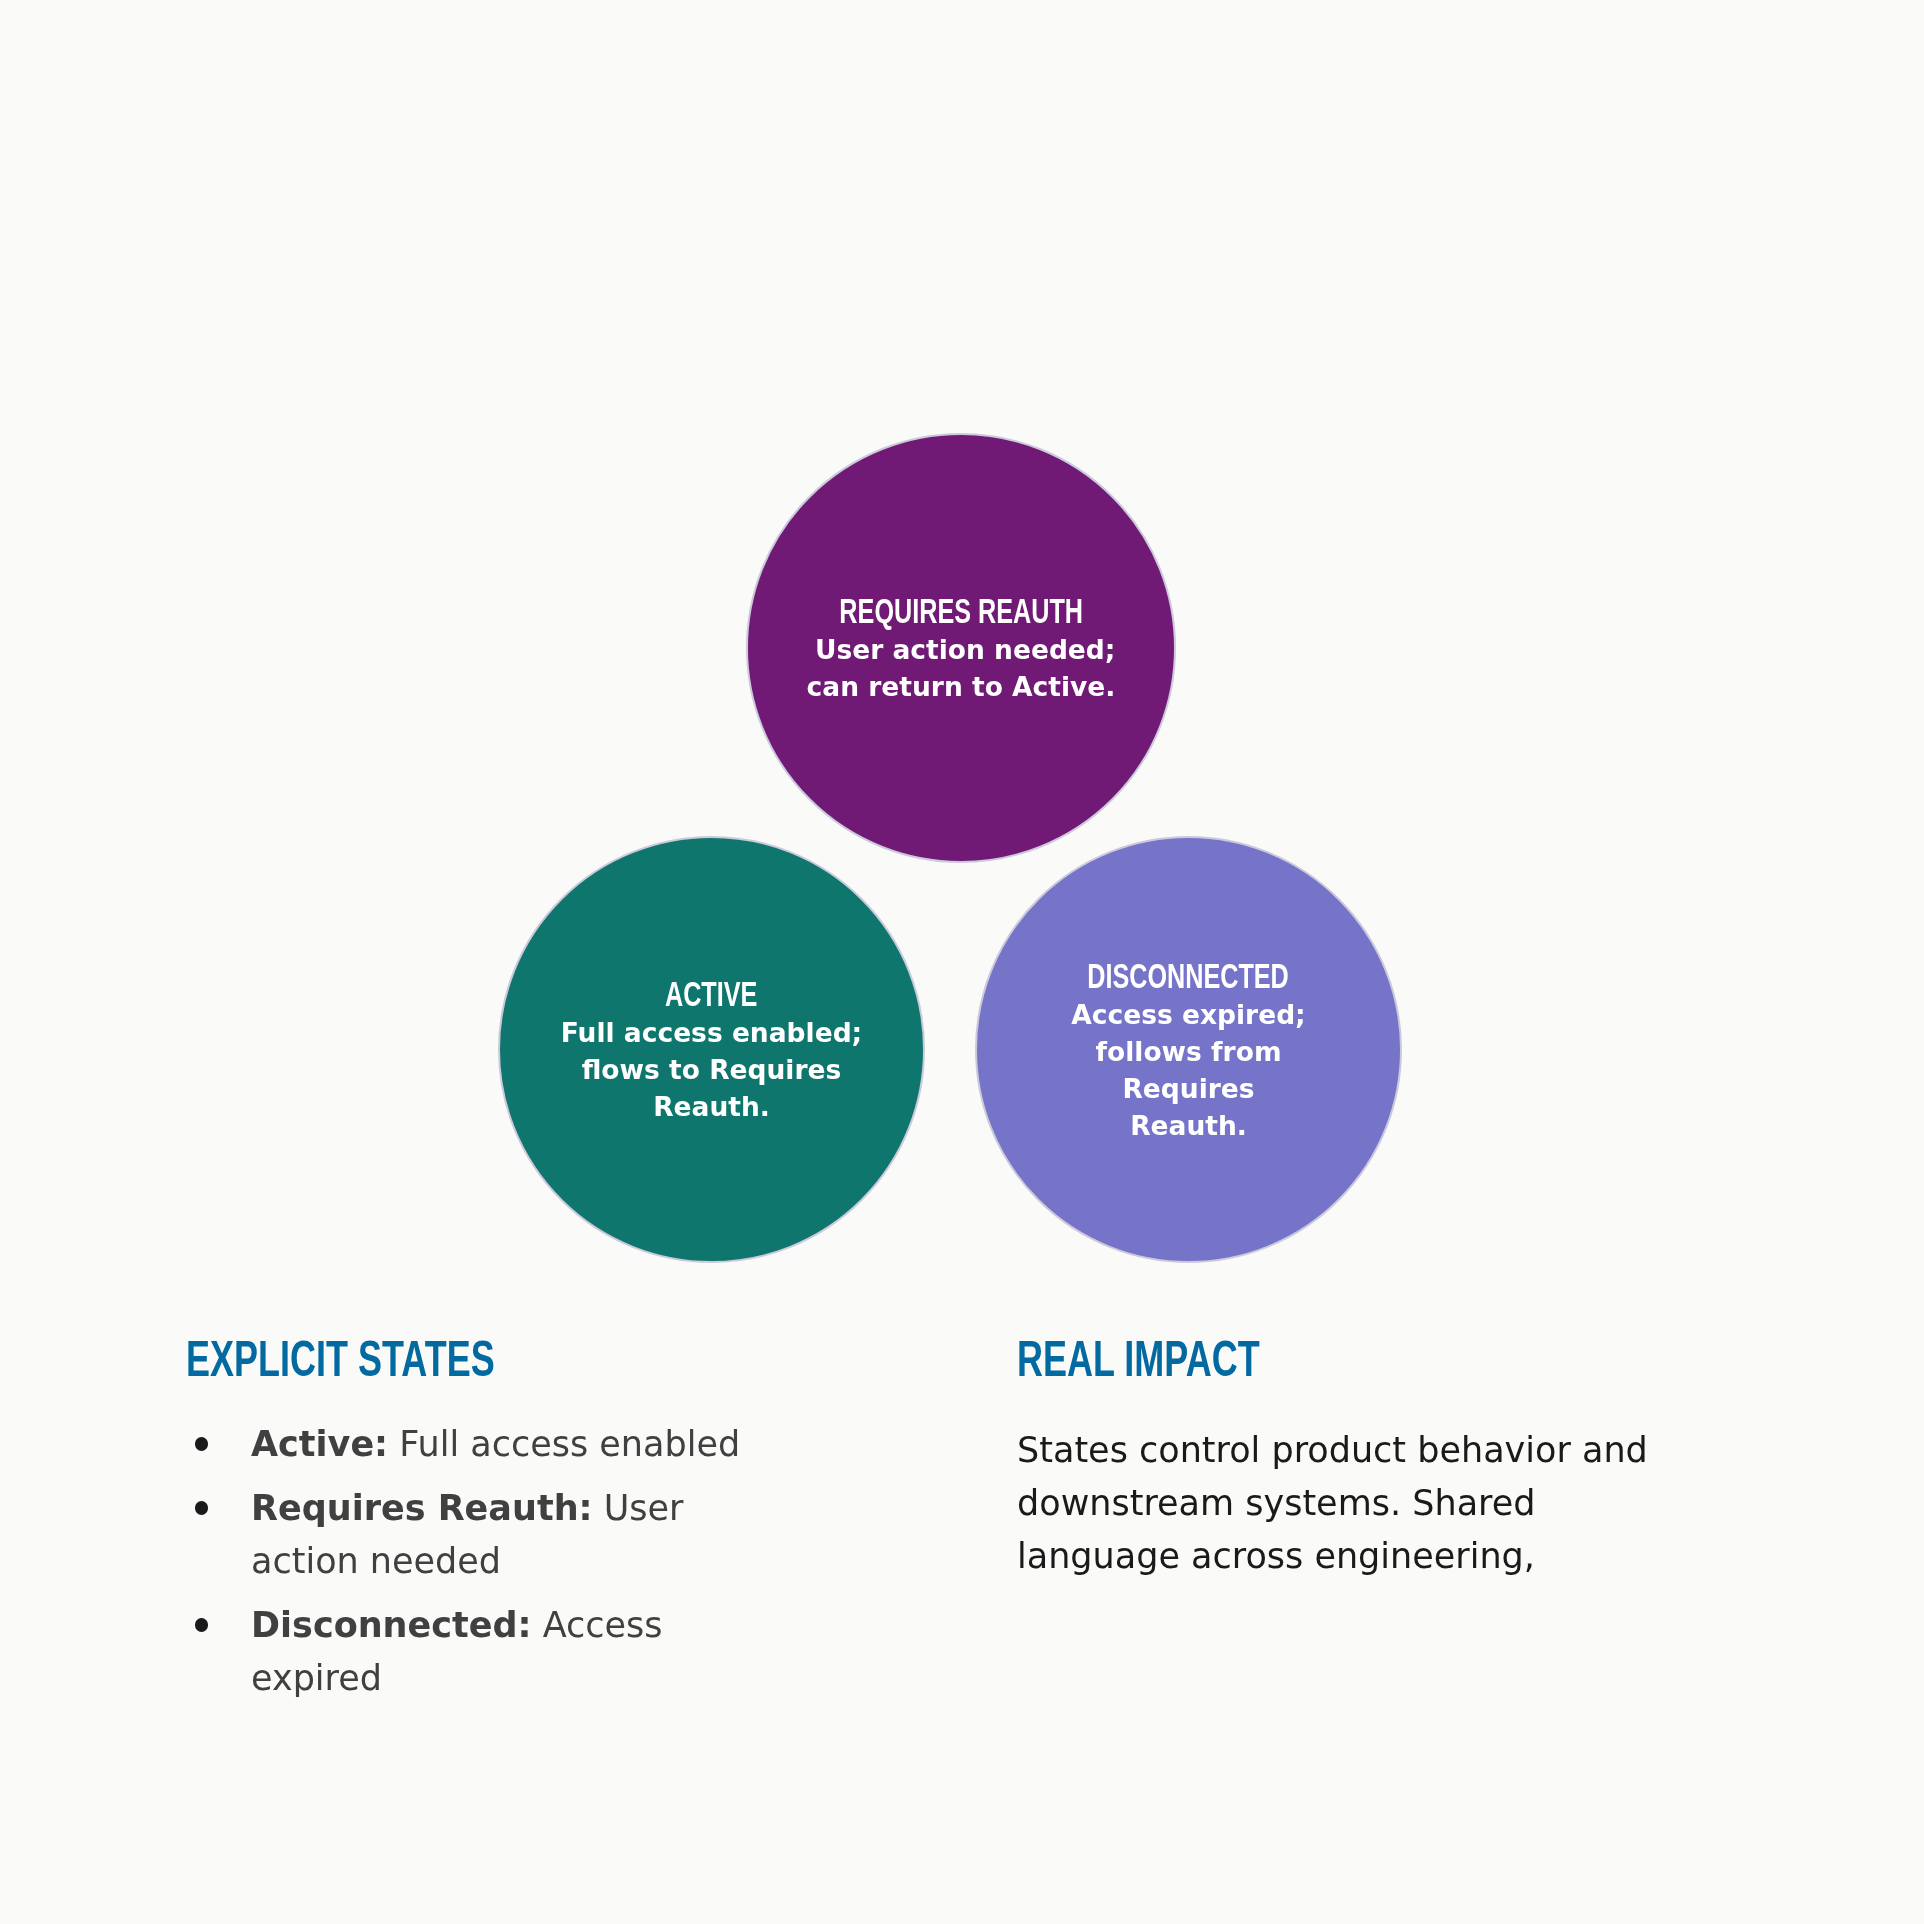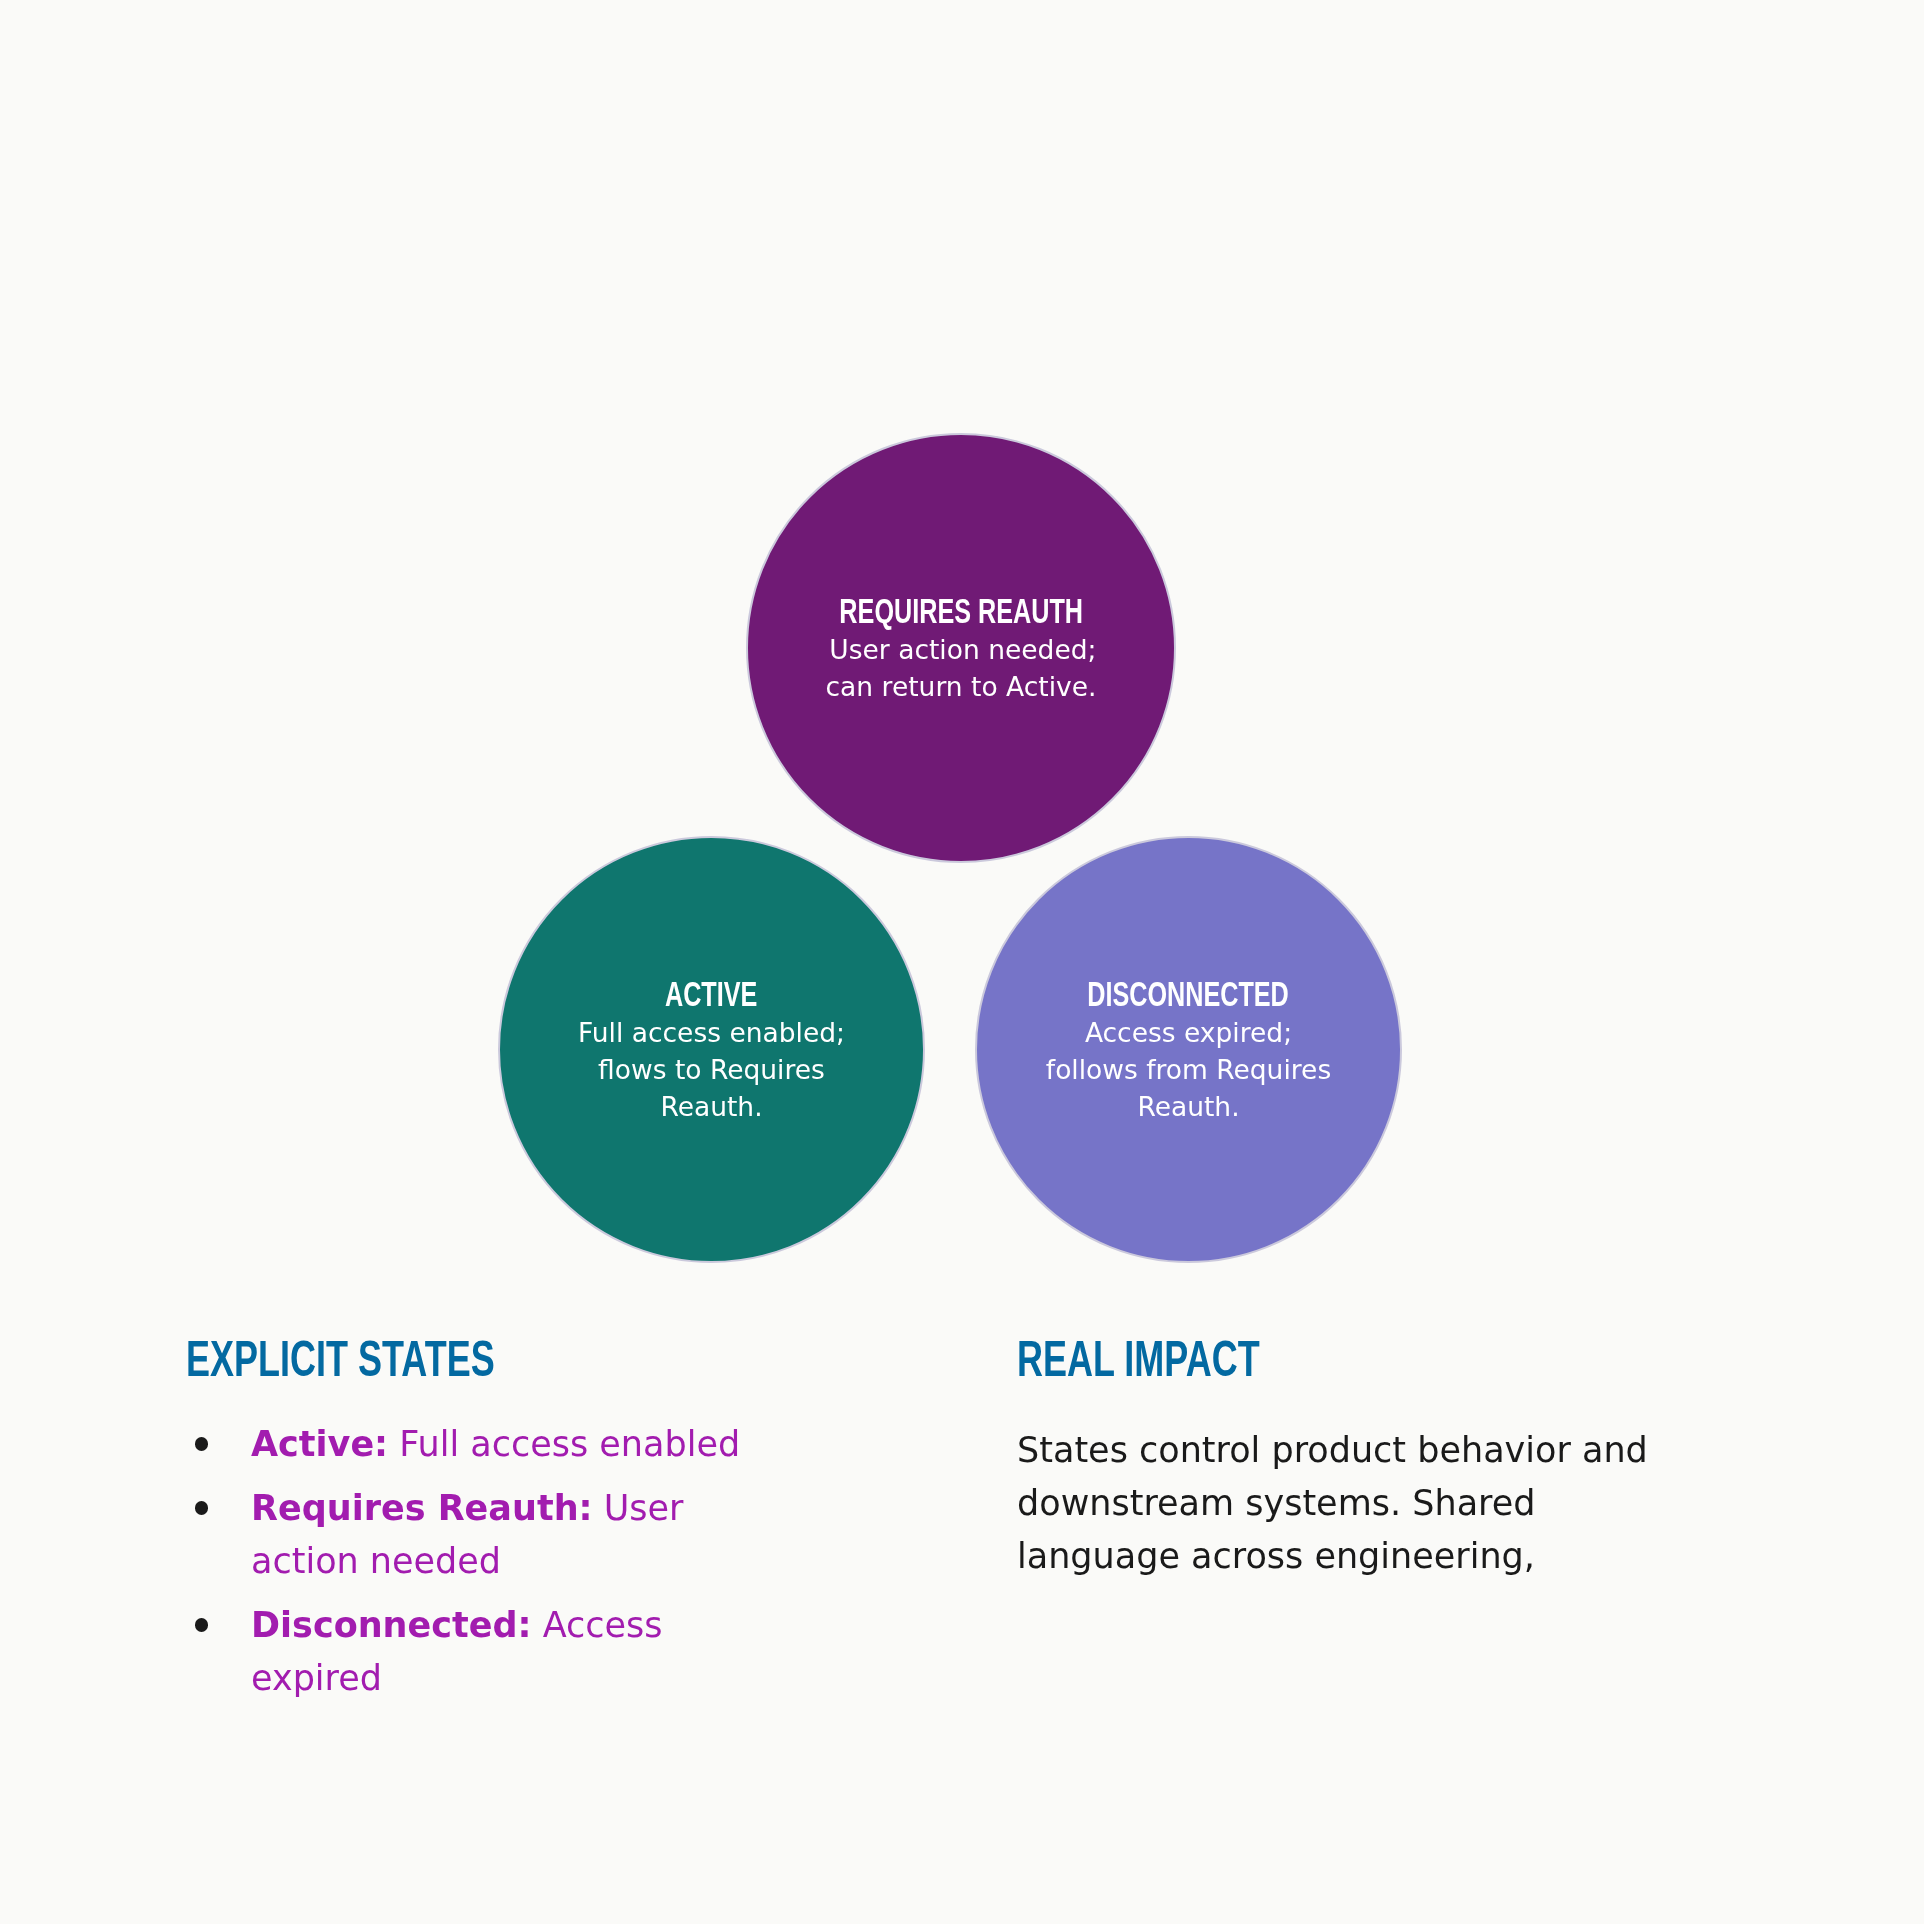--- a/index.html
+++ b/index.html
@@ -33,35 +33,35 @@
     display:flex;flex-direction:column;justify-content:center;align-items:center;
     text-align:center;color:#FFFFFF;
     box-sizing:border-box;
   }
   .circle-top{left:746px;top:433px;width:430px;height:430px;background:#701a75;text-align:right;}
   .circle-left{left:498px;top:836px;width:427px;height:427px;background:#0f766e;}
   .circle-right{left:975px;top:836px;width:427px;height:427px;background:#7674C8;}
   .circle-label{font-size:35px;line-height:40px;}
   .circle-desc{
     font-size:26.5px;line-height:37px;
-    font-weight:400;max-width:321px;
+    font-weight:700;max-width:321px;
   }
   .circle-desc span{display:block;}
 
   .section-heading{
     position:absolute;top:1330px;
     font-size:50px;line-height:59px;color:#0369a1;margin:0;
   }
   .heading-left{left:186px;}
   .heading-right{left:1017px;}
 
   .states-list{
     position:absolute;left:186px;top:1418px;width:602px;
     margin:0;padding:0;list-style:none;
-    font-size:35px;line-height:53px;color:#a21caf;
+    font-size:35px;line-height:53px;color:#404040;
   }
   .states-list li{
     position:relative;padding-left:65px;margin-bottom:11.2px;
   }
   .states-list li .dot{
     position:absolute;left:8.8px;top:19px;
     width:13.6px;height:13.6px;border-radius:50%;background:#1A1A1A;
   }
   .states-list b{font-weight:700;}
 

